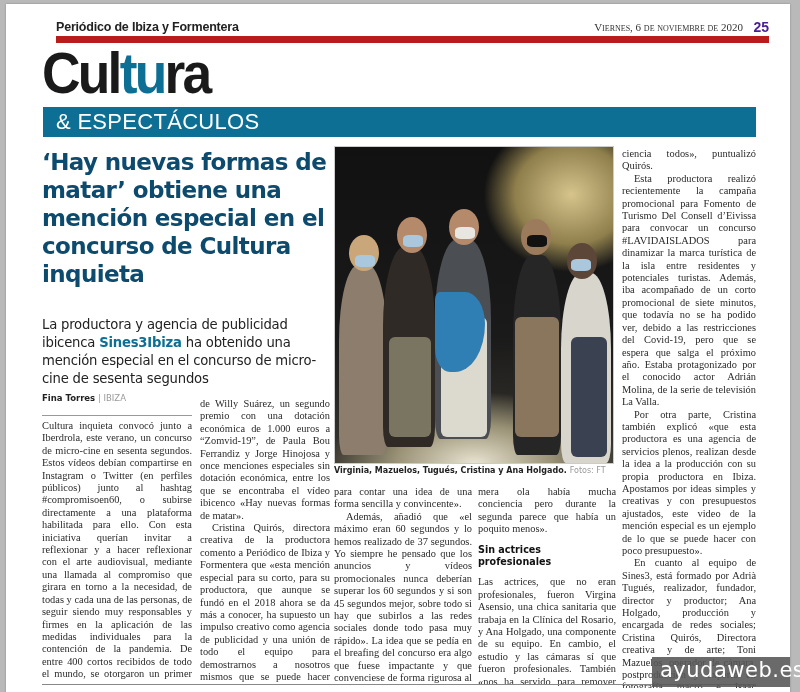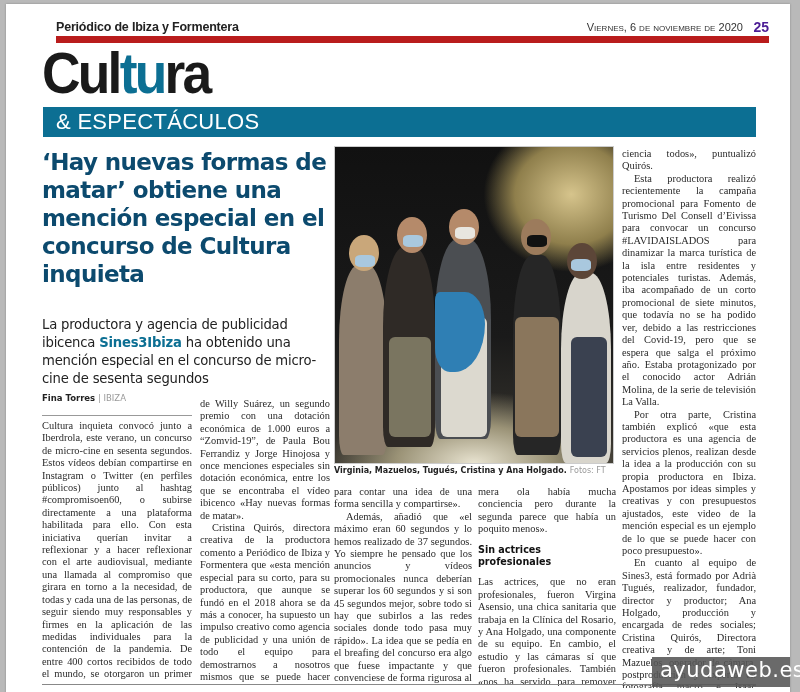--- a/index.html
+++ b/index.html
@@ -18,21 +18,21 @@
     position: absolute; left: 56px; top: 20px; width: 713px; height: 16px;
     border-bottom: 7px solid #b91c1c;
   }
   .masthead .paper {
     position: absolute; left: 0; top: 0;
     font-family: "Liberation Sans", sans-serif; font-weight: bold;
     font-size: 12.5px; color: #222; letter-spacing: -0.2px;
   }
   .masthead .date {
     position: absolute; right: 26px; top: 1px;
-    font-family: Liberation Sans, sans-serif; font-size: 11px;
+    font-family: Liberation Serif, serif; font-size: 11px;
     font-variant: small-caps; color: #333;
   }
   .masthead .pagenum {
     position: absolute; right: 0; top: -1px;
     font-family: "Liberation Sans", sans-serif; font-weight: bold; font-size: 14px; color: #4c1d95;
   }
   .section-title {
     position: absolute; left: 42px; top: 44px;
     font-family: "Liberation Sans", sans-serif; font-weight: bold;
     font-size: 58px; line-height: 58px; letter-spacing: -3px;
@@ -175,21 +175,21 @@
   <div class="fig" style="left:236px;top:190px;width:36px;height:120px;background:#3a4150;border-radius:6px;"></div>
   <div class="head" style="left:232px;top:96px;width:30px;height:36px;background:#5c4638;"></div>
   <div class="mask" style="left:236px;top:112px;width:20px;height:12px;background:#a9c8de;"></div>
 </div>
 
 <div class="caption">
   <b>Virginia, Mazuelos, Tugués, Cristina y Ana Holgado.</b><span class="credit">Fotos: FT</span>
 </div>
 
 <div class="col col3">
-  <p>para contar una idea de una forma sencilla y compartirse».</p>
+  <p>para contar una idea de una forma sencilla y convincente».</p>
   <p class="ind">Además, añadió que «el máximo eran 60 segundos y lo hemos realizado de 37 segundos. Yo siempre he pensado que los anuncios y vídeos promocionales nunca deberían superar los 60 segundos y si son 45 segundos mejor, sobre todo si hay que subirlos a las redes sociales donde todo pasa muy rápido». La idea que se pedía en el breafing del concurso era algo que fuese impactante y que convenciese de forma rigurosa al público de que no había que bajar la guardia, «porque durante la pri-</p>
 </div>
 
 <div class="col col4">
   <p>mera ola había mucha conciencia pero durante la segunda parece que había un poquito menos».</p>
   <h4>Sin actrices profesionales</h4>
   <p>Las actrices, que no eran profesionales, fueron Virgina Asensio, una chica sanitaria que trabaja en la Clínica del Rosario, y Ana Holgado, una componente de su equipo. En cambio, el estudio y las cámaras sí que fueron profesionales. También «nos ha servido para remover nuestras conciencias y al hacerlo y compartirlo estamos apoyando a que tomemos con-</p>
 </div>
 
 <div class="col col5">

